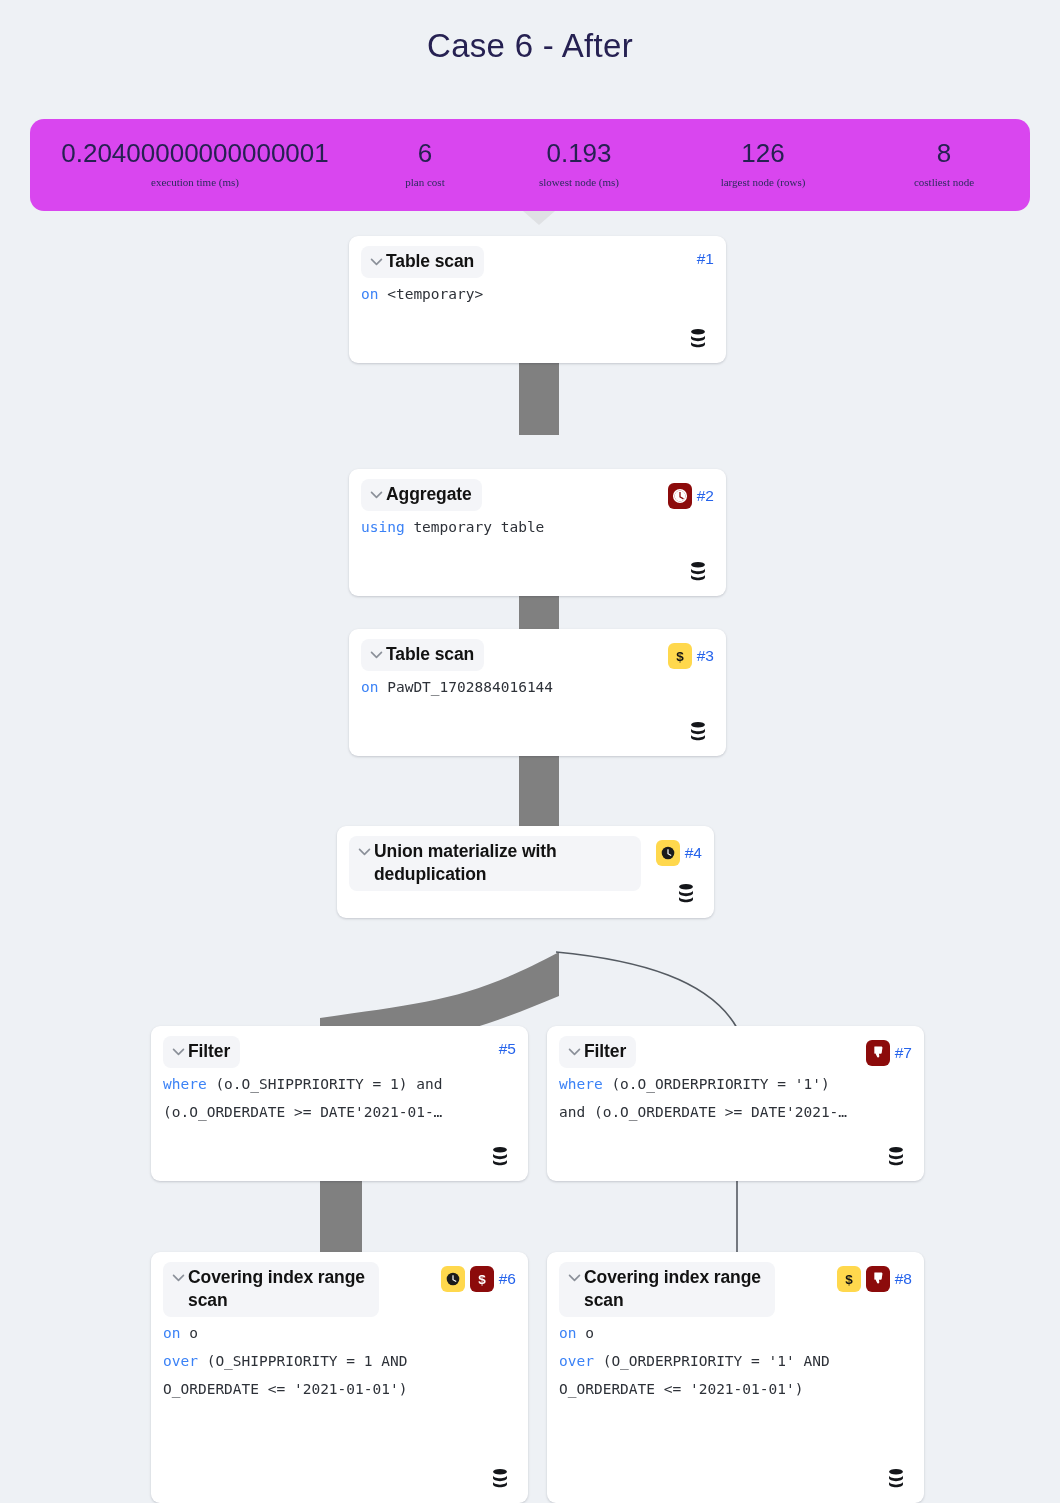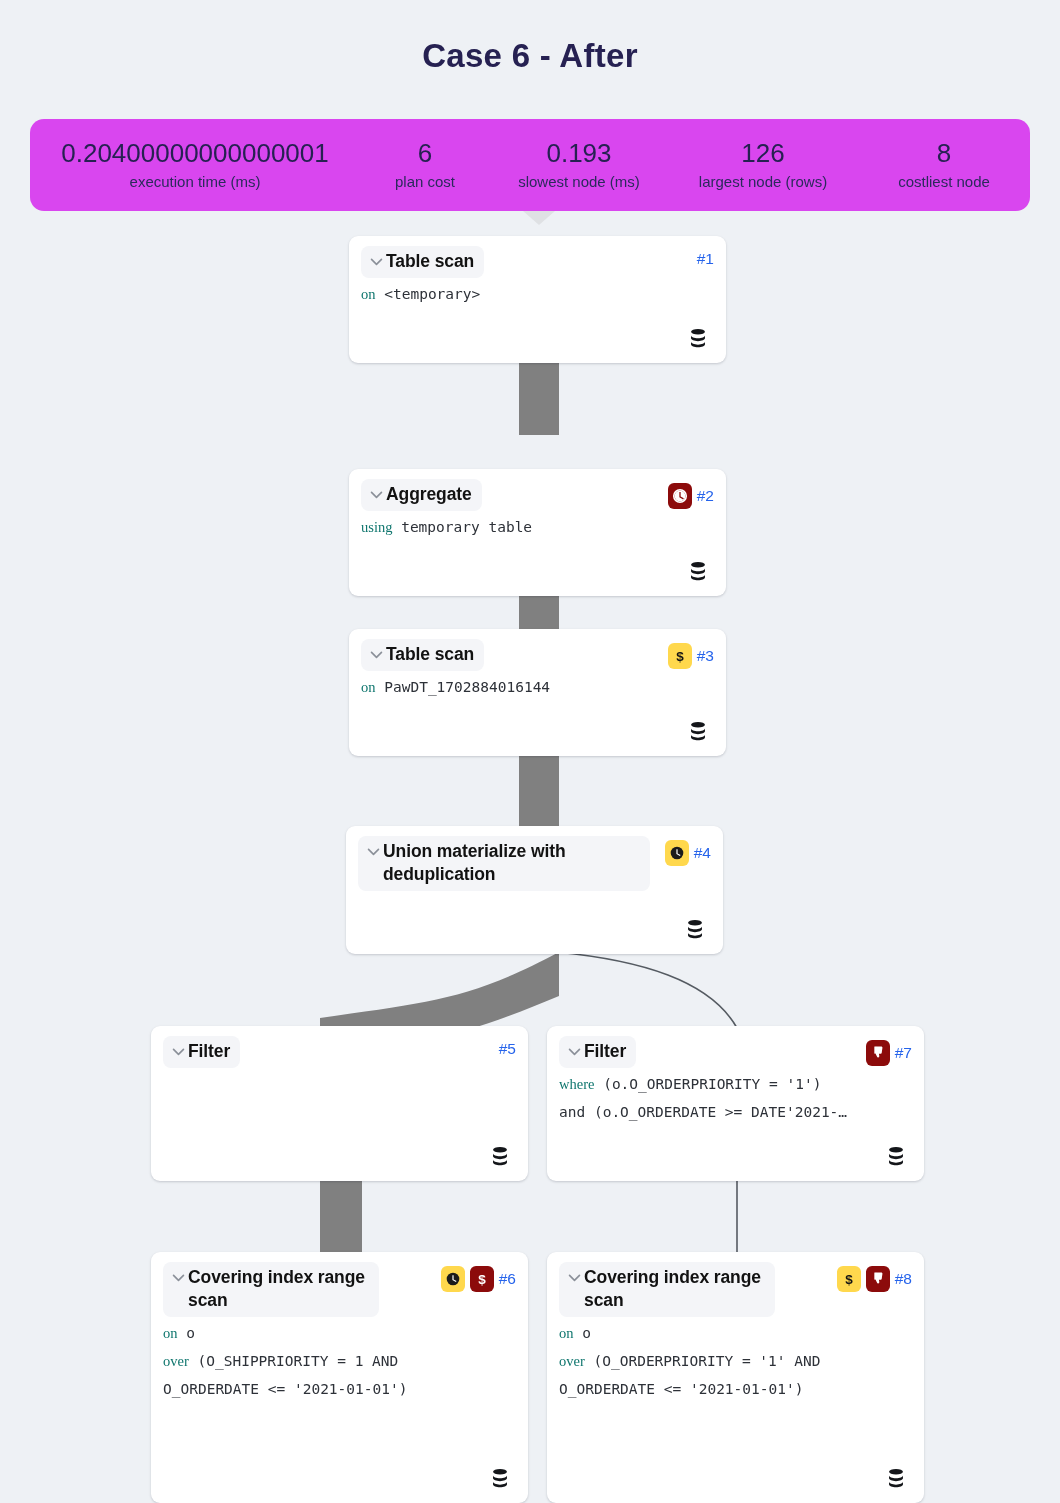--- a/index.html
+++ b/index.html
@@ -10,24 +10,24 @@
     background: #eef1f5;
     font-family: "Liberation Sans", sans-serif;
     overflow: hidden;
     position: relative;
   }
 
   
   .page-title {
     text-align: center;
     font-size: 33px;
-    font-weight: bold;
+    font-weight: normal;
     color: #262152;
     letter-spacing: 0.3px;
-    padding-top: 36px;
+    padding-top: 26px;
     line-height: 1.2;
   }
 
   
   .stats-bar {
     position: absolute;
     left: 30px;
     top: 119px;
     width: 1000px;
     height: 92px;
@@ -46,25 +46,26 @@
   .stat-cell.s2 { width: 178px; }
   .stat-cell.s3 { width: 190px; }
   .stat-cell.s4 { width: 172px; }
   .stat-value {
     font-size: 26px;
     line-height: 30px;
     white-space: nowrap;
     color: #262152;
   }
   .stat-label {
-    font-size: 15px;
+    font-size: 11px;
     line-height: 22px;
     margin-top: 3px;
     color: #2b2a5c;
     white-space: nowrap;
+    font-family: Liberation Serif, serif;
   }
   .stats-pointer {
     position: absolute;
     left: 523px;
     top: 211px;
     width: 0; height: 0;
     border-left: 16px solid transparent;
     border-right: 16px solid transparent;
     border-top: 14px solid #dfe1e4;
   }
@@ -138,35 +139,35 @@
   }
   .node-body {
     font-family: "DejaVu Sans Mono", "Liberation Mono", monospace;
     font-size: 14.5px;
     line-height: 28px;
     color: #2d3138;
     margin-top: 2px;
     white-space: pre;
     overflow: hidden;
   }
-  .kw { color: #0f766e; font-family: Liberation Serif, serif; }
+  .kw { color: #3b82f6; }
   .db-icon {
     position: absolute;
     right: 17px;
     bottom: 14px;
     width: 22px;
     height: 22px;
     color: #14161a;
   }
 
   
   #n1 { left: 349px; top: 236px; width: 377px; height: 127px; }
   #n2 { left: 349px; top: 433px; width: 377px; height: 127px; margin-top: 36px; }
   #n3 { left: 349px; top: 629px; width: 377px; height: 127px; }
-  #n4 { left: 346px; top: 826px; width: 377px; height: 128px; }
+  #n4 { left: 337px; top: 826px; width: 377px; height: 92px; }
   #n5 { left: 151px; top: 1026px; width: 377px; height: 155px; }
   #n7 { left: 547px; top: 1026px; width: 377px; height: 155px; }
   #n6 { left: 151px; top: 1252px; width: 377px; height: 251px; }
   #n8 { left: 547px; top: 1252px; width: 377px; height: 251px; }
 </style>
 </head>
 <body>
 
 <div class="page-title">Case 6 - After</div>
 
@@ -332,20 +333,21 @@
         <svg viewBox="0 0 24 24" width="17" height="17" fill="none" stroke="currentColor" stroke-width="2.3" stroke-linecap="round" stroke-linejoin="round">
             <polyline points="5,9 12,16 19,9"></polyline>
           </svg>
       </span>
       <span class="node-title">Filter</span>
     </div>
     <div class="head-right">
       <span class="node-num">#5</span>
     </div>
   </div>
+  <div class="node-body"><div><span class="kw">where</span> <span>(o.O_SHIPPRIORITY = 1) and</span></div><div><span>(o.O_ORDERDATE &gt;= DATE'2021-01-…</span></div></div>
   <span class="db-icon">
     <svg viewBox="0 0 24 24" width="22" height="22" fill="currentColor">
       <ellipse cx="12" cy="5.2" rx="7.6" ry="3.1"></ellipse>
       <path d="M4.4 9.2c0 1.7 3.4 3.1 7.6 3.1s7.6-1.4 7.6-3.1v3.2c0 1.7-3.4 3.1-7.6 3.1s-7.6-1.4-7.6-3.1z"></path>
       <path d="M4.4 16.2c0 1.7 3.4 3.1 7.6 3.1s7.6-1.4 7.6-3.1v2.9c0 1.7-3.4 3.1-7.6 3.1s-7.6-1.4-7.6-3.1z"></path>
     </svg>
   </span>
 </div>
 
 <div class="node" id="n7">

